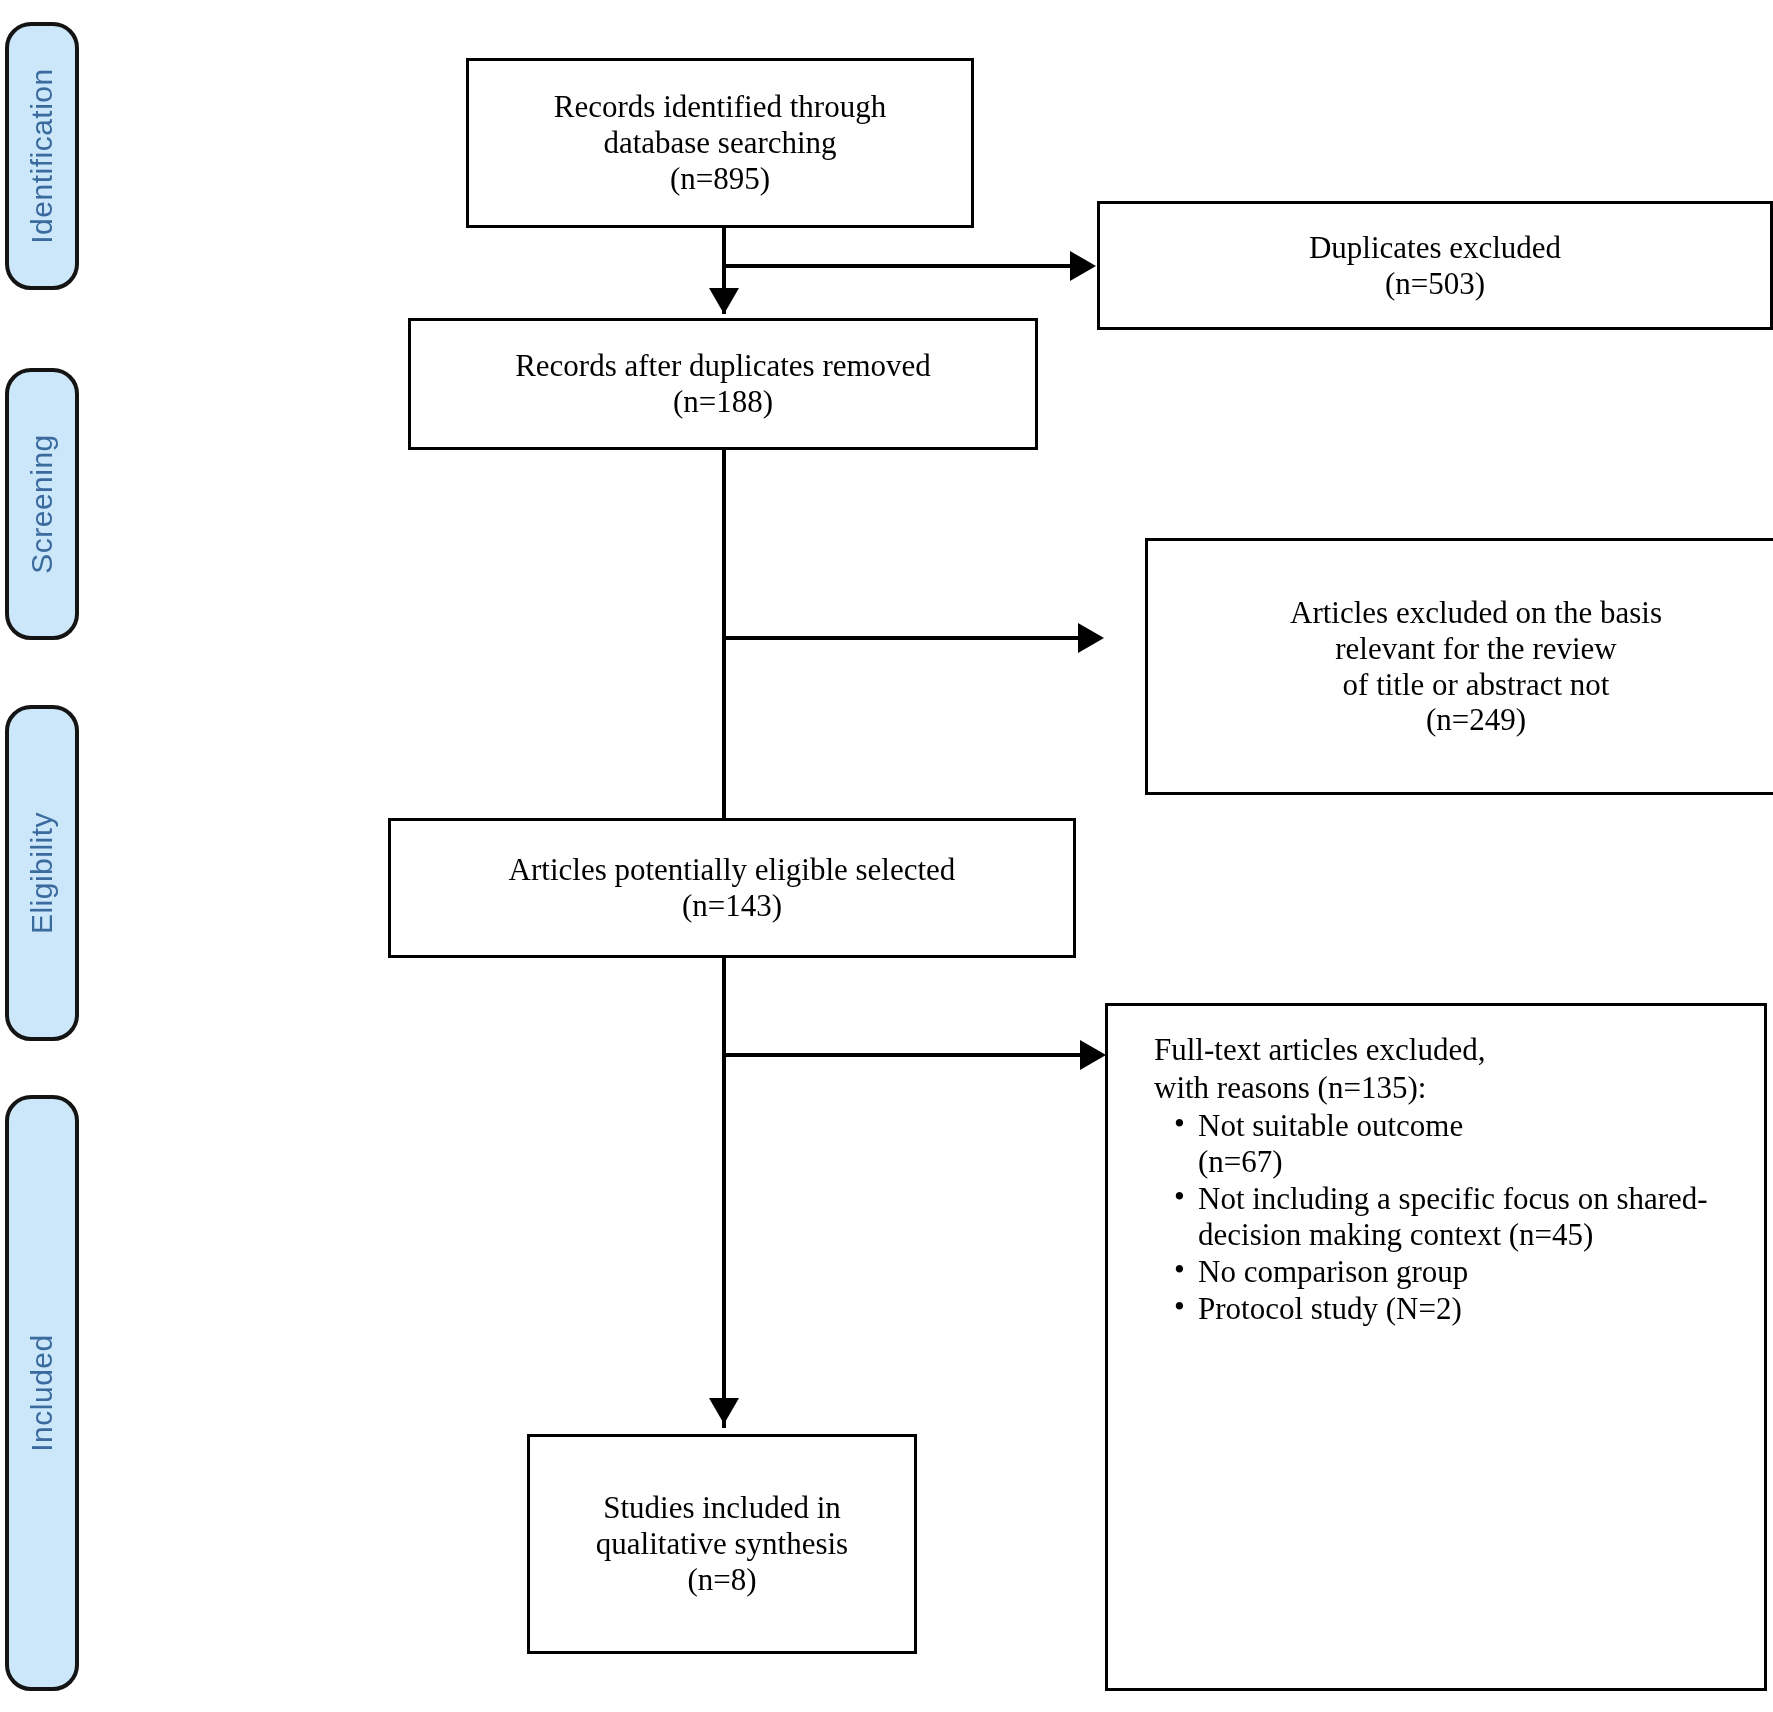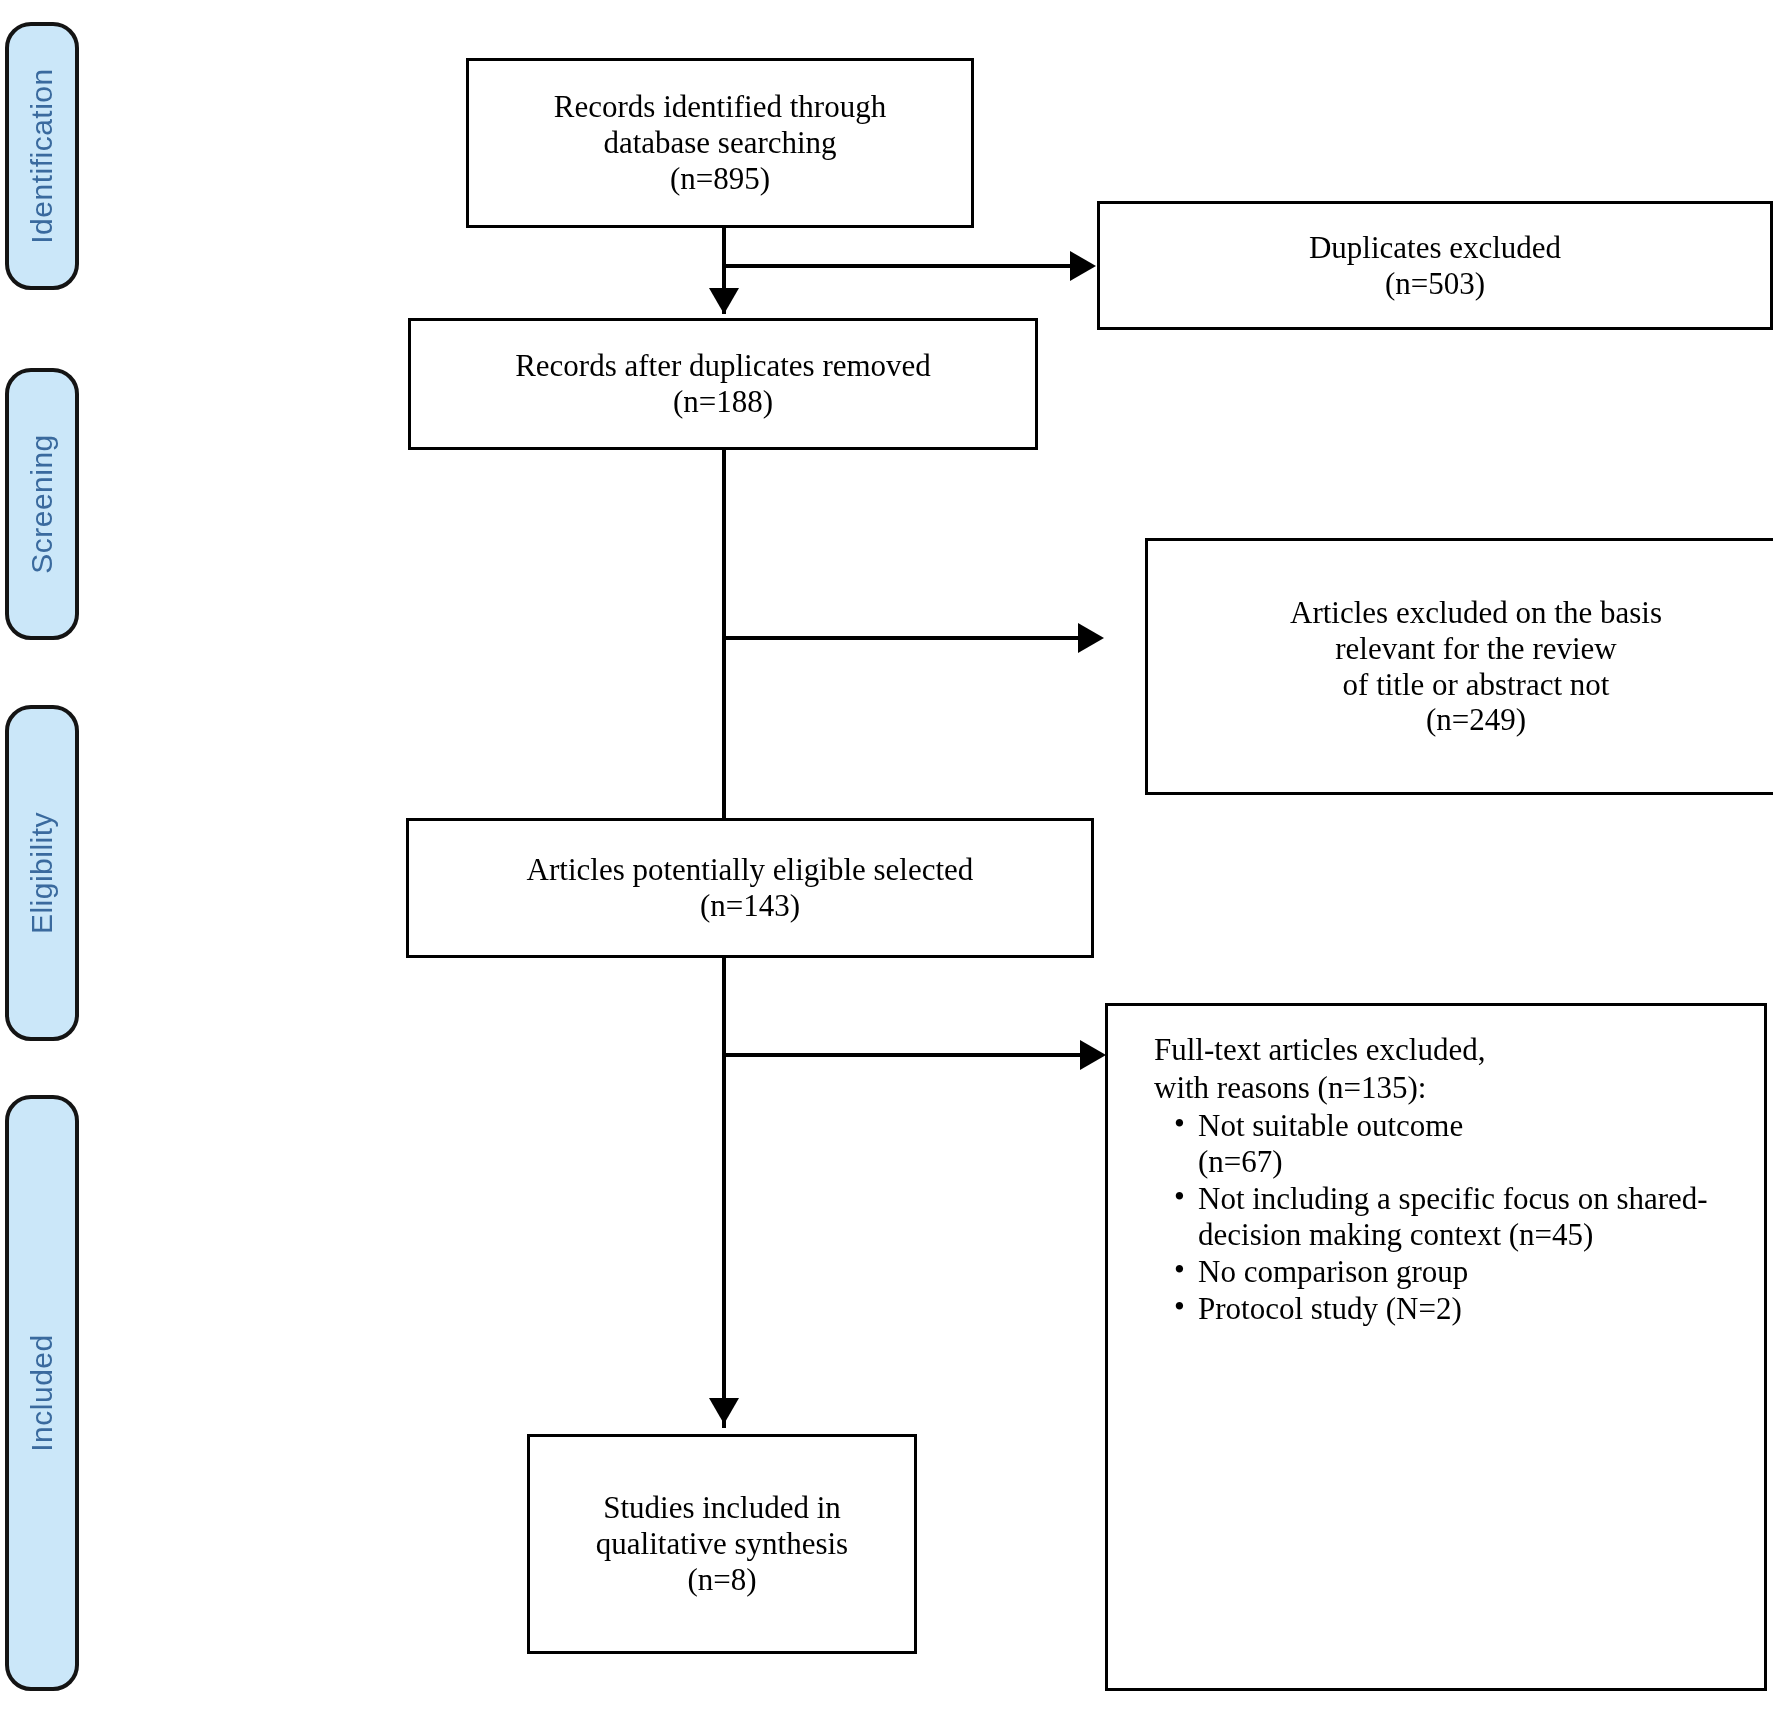--- a/index.html
+++ b/index.html
@@ -103,21 +103,21 @@
 
   <div class="fbox" style="left:1145px;top:538px;width:662px;height:257px;">
     <div class="inner">
       <div>Articles excluded on the basis</div>
       <div>relevant for the review</div>
       <div>of title or abstract not</div>
       <div>(n=249)</div>
     </div>
   </div>
 
-  <div class="fbox" style="left:388px;top:818px;width:688px;height:140px;margin-left:18px;">
+  <div class="fbox" style="left:388px;top:818px;width:688px;height:140px;">
     <div class="inner">
       <div>Articles potentially eligible selected</div>
       <div>(n=143)</div>
     </div>
   </div>
 
   <div class="fbox top" style="left:1105px;top:1003px;width:662px;height:688px;padding-top:26px;">
     <div class="reasons">
       <div class="head">Full-text articles excluded,</div>
       <div class="head">with reasons (n=135):</div>

